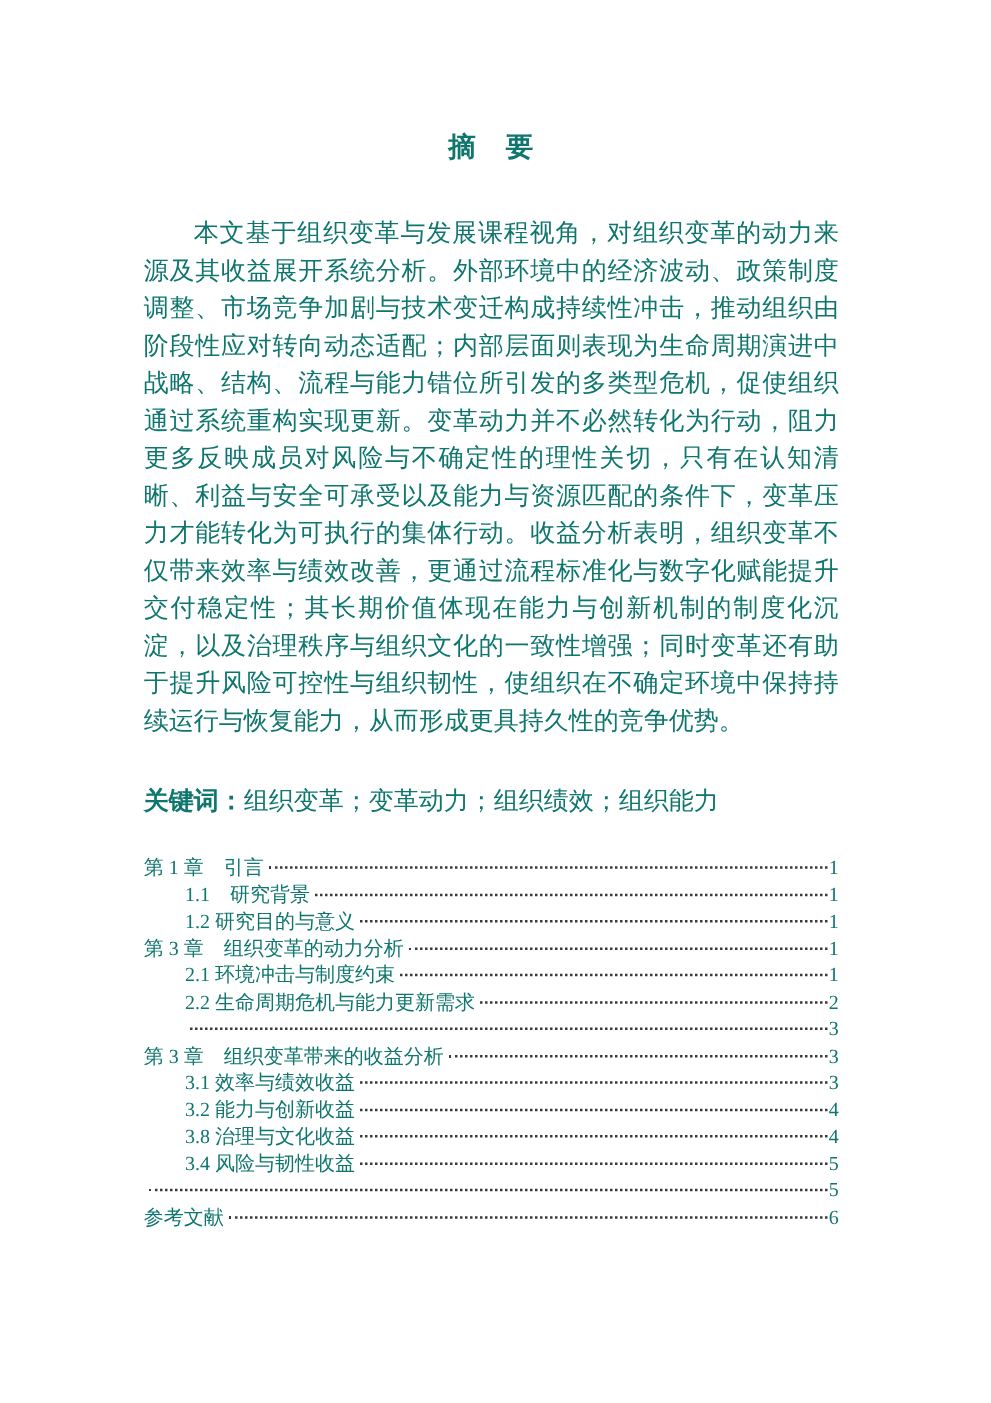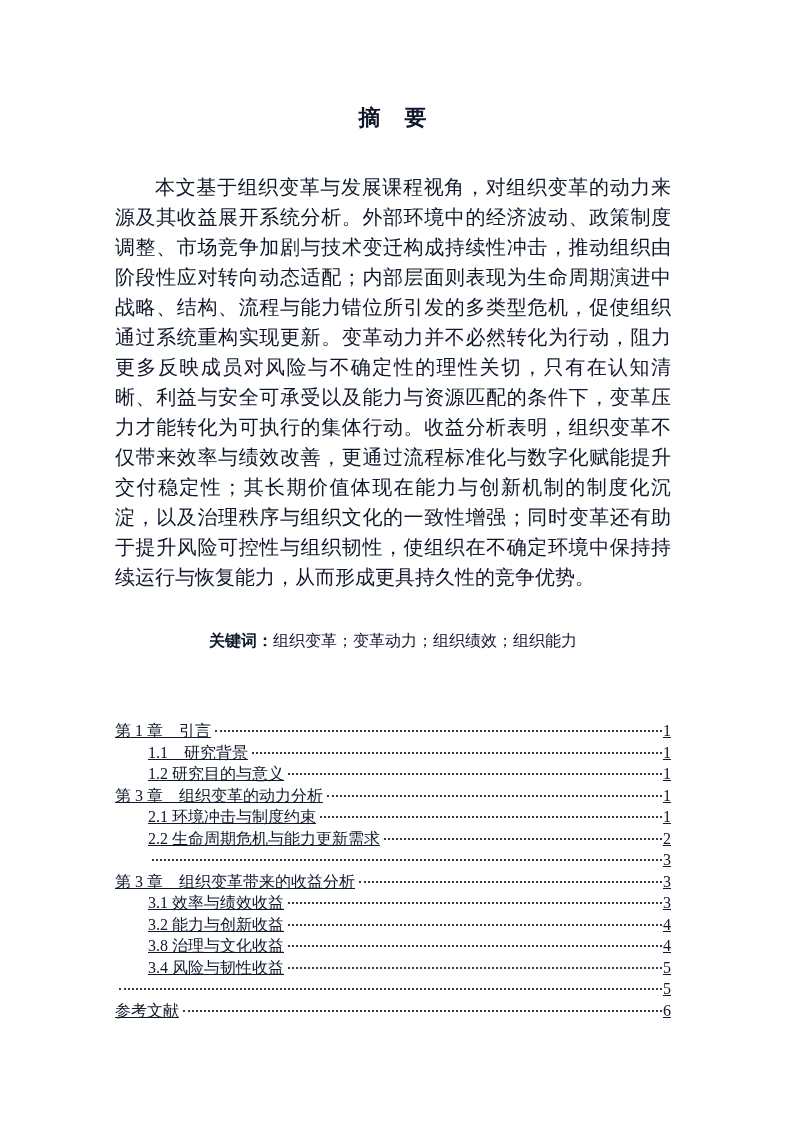--- a/index.html
+++ b/index.html
@@ -6,21 +6,21 @@
     margin: 0;
     padding: 0;
     background: #ffffff;
   }
   .page {
     position: relative;
     width: 727px;
     height: 1122px;
     box-sizing: border-box;
     background: #ffffff;
-    color: #0f172a;
+    color: #0f766e;
     font-family: "Liberation Serif", "DejaVu Serif", serif;
     padding: 103px 56px 0 115px;
     overflow: hidden;
   }
   .doc-title {
     margin: 0;
     font-size: 22px;
     line-height: 30px;
     font-weight: bold;
     text-align: center;
@@ -28,33 +28,31 @@
   }
   .abstract-body {
     margin: 39px 0 0 0;
     font-size: 20px;
     line-height: 30px;
     text-align: justify;
     text-indent: 2em;
   }
   .keywords {
     margin: 38px 0 0 0;
-    font-size: 16px;
+    font-size: 20px;
     line-height: 22px;
-    text-align: center;
   }
   .kw-label {
     font-weight: bold;
   }
   .toc-title {
     margin-top: 45px;
   }
   .toc {
-    margin-top: 68px;
-    text-decoration: underline;
+    margin-top: 32px;
   }
   .toc-row {
     display: flex;
     align-items: baseline;
     height: 21.5px;
     font-size: 16px;
     line-height: 21.5px;
     white-space: nowrap;
   }
   .toc-row.level2 {

